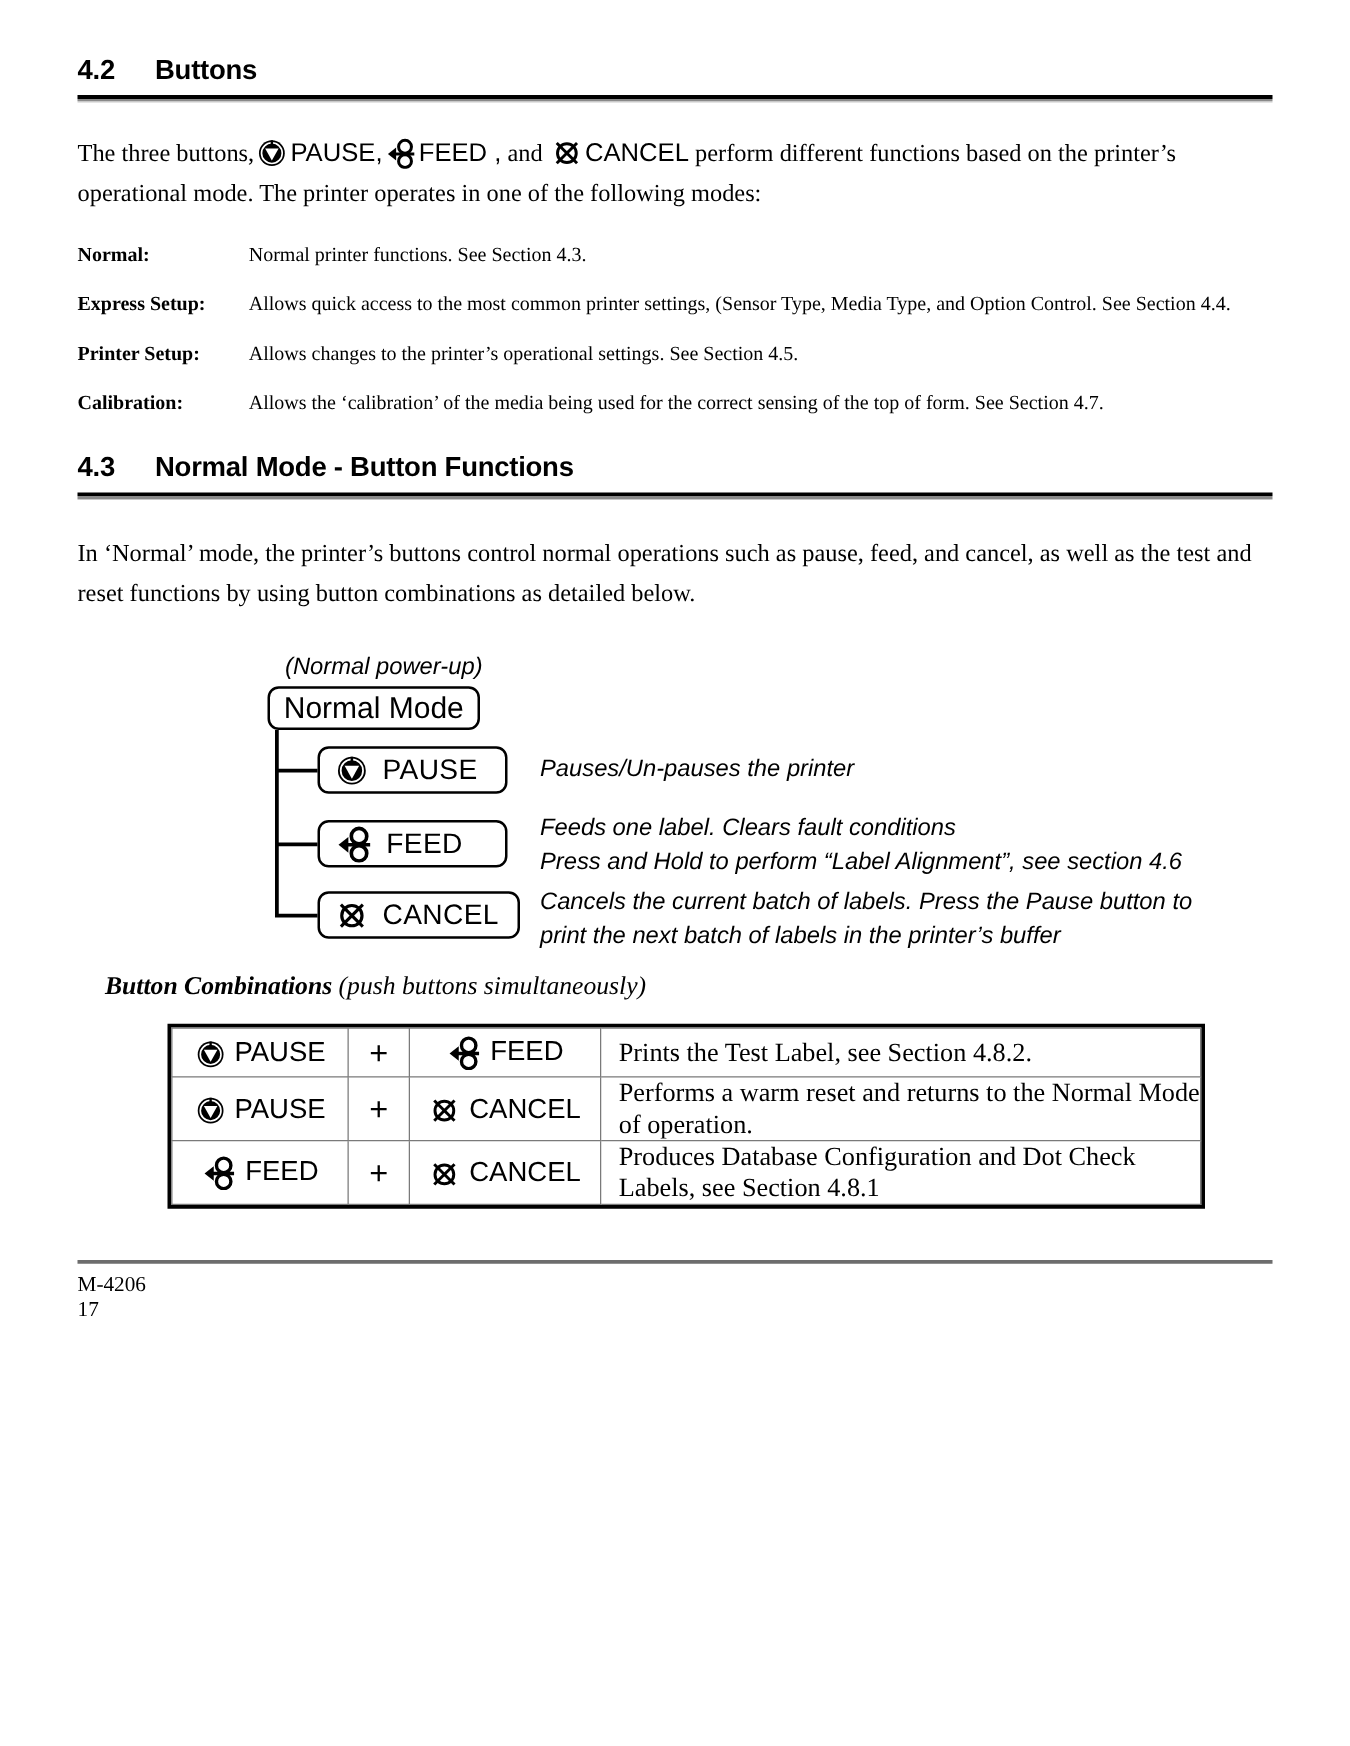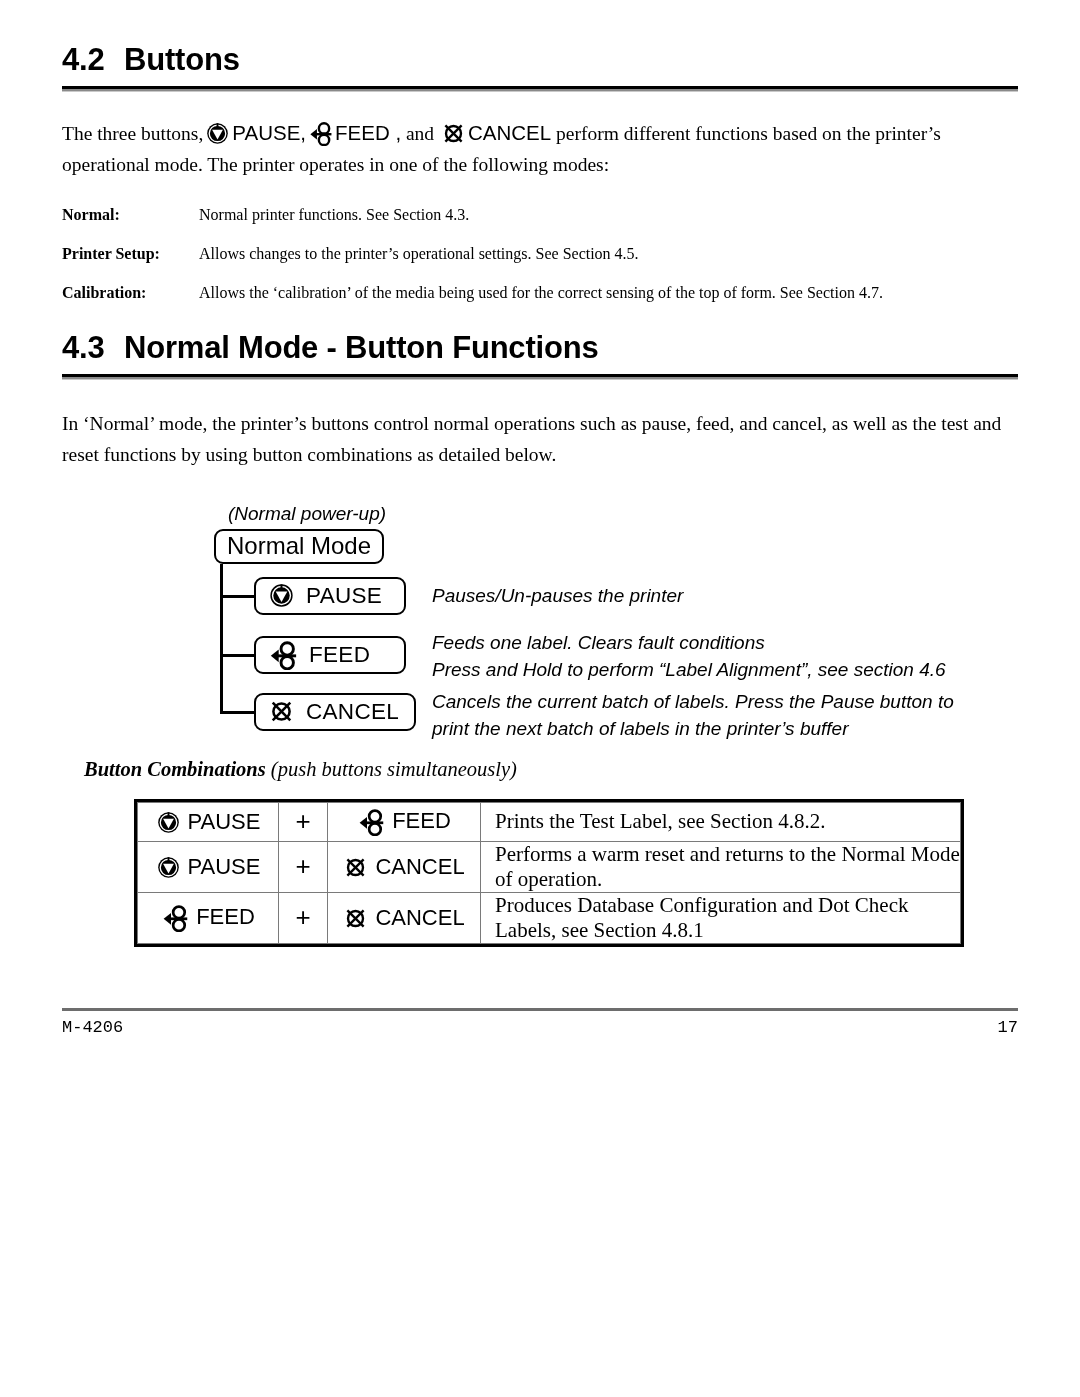--- a/index.html
+++ b/index.html
@@ -25,21 +25,21 @@
     position: absolute;
     left: 62px;
     top: 44px;
     width: 956px;
   }
 
   
   .h-sec {
     font-family: "Liberation Sans", sans-serif;
     font-weight: bold;
-    font-size: 31px;
+    font-size: 22px;
     letter-spacing: -0.2px;
     line-height: 1.05;
     display: flex;
     align-items: center;
   }
   .h-num { width: 62px; flex: 0 0 62px; }
   .h-rule {
     margin-top: 9px;
     height: 6px;
     background: linear-gradient(to bottom,
@@ -215,22 +215,23 @@
     width: 956px;
   }
   .footer-rule {
     height: 3px;
     background: #6d6d6d;
   }
   .footer-row {
     margin-top: 7px;
     display: flex;
     justify-content: space-between;
-    font-family: Liberation Mono, monospace;
+    font-family: Liberation Serif, serif;
     font-size: 17px;
+    flex-direction: column;
   }
 </style>
 </head>
 <body>
 
 <svg width="0" height="0" style="position:absolute" aria-hidden="true">
   <defs>
     <g id="g-pause">
       <circle cx="16" cy="16" r="13.2" fill="#000"></circle>
       <circle cx="16" cy="16" r="10.6" fill="none" stroke="#fff" stroke-width="1.7"></circle>
@@ -267,20 +268,24 @@
           </svg></span><span class="btnname">FEED ,</span> <span>and</span> <span class="ico ico-inline"><svg width="25" height="25" viewBox="0 0 32 32">
             <use href="#g-cancel"></use>
           </svg></span><span class="btnname">CANCEL</span> <span>perform different functions based on the printer’s operational mode. The printer operates in one of the following modes:</span></p>
 
   <div class="deflist">
     <div class="defrow">
       <div class="defterm">Normal:</div>
       <div class="defdesc">Normal printer functions. See Section 4.3.</div>
     </div>
     <div class="defrow">
+      <div class="defterm">Express Setup:</div>
+      <div class="defdesc">Allows quick access to the most common printer settings, (Sensor Type, Media Type, and Option Control. See Section 4.4.</div>
+    </div>
+    <div class="defrow">
       <div class="defterm">Printer Setup:</div>
       <div class="defdesc">Allows changes to the printer’s operational settings. See Section 4.5.</div>
     </div>
     <div class="defrow">
       <div class="defterm">Calibration:</div>
       <div class="defdesc">Allows the ‘calibration’ of the media being used for the correct sensing of the top of form. See Section 4.7.</div>
     </div>
   </div>
 
   <div class="h-sec" style="margin-top:28px">

